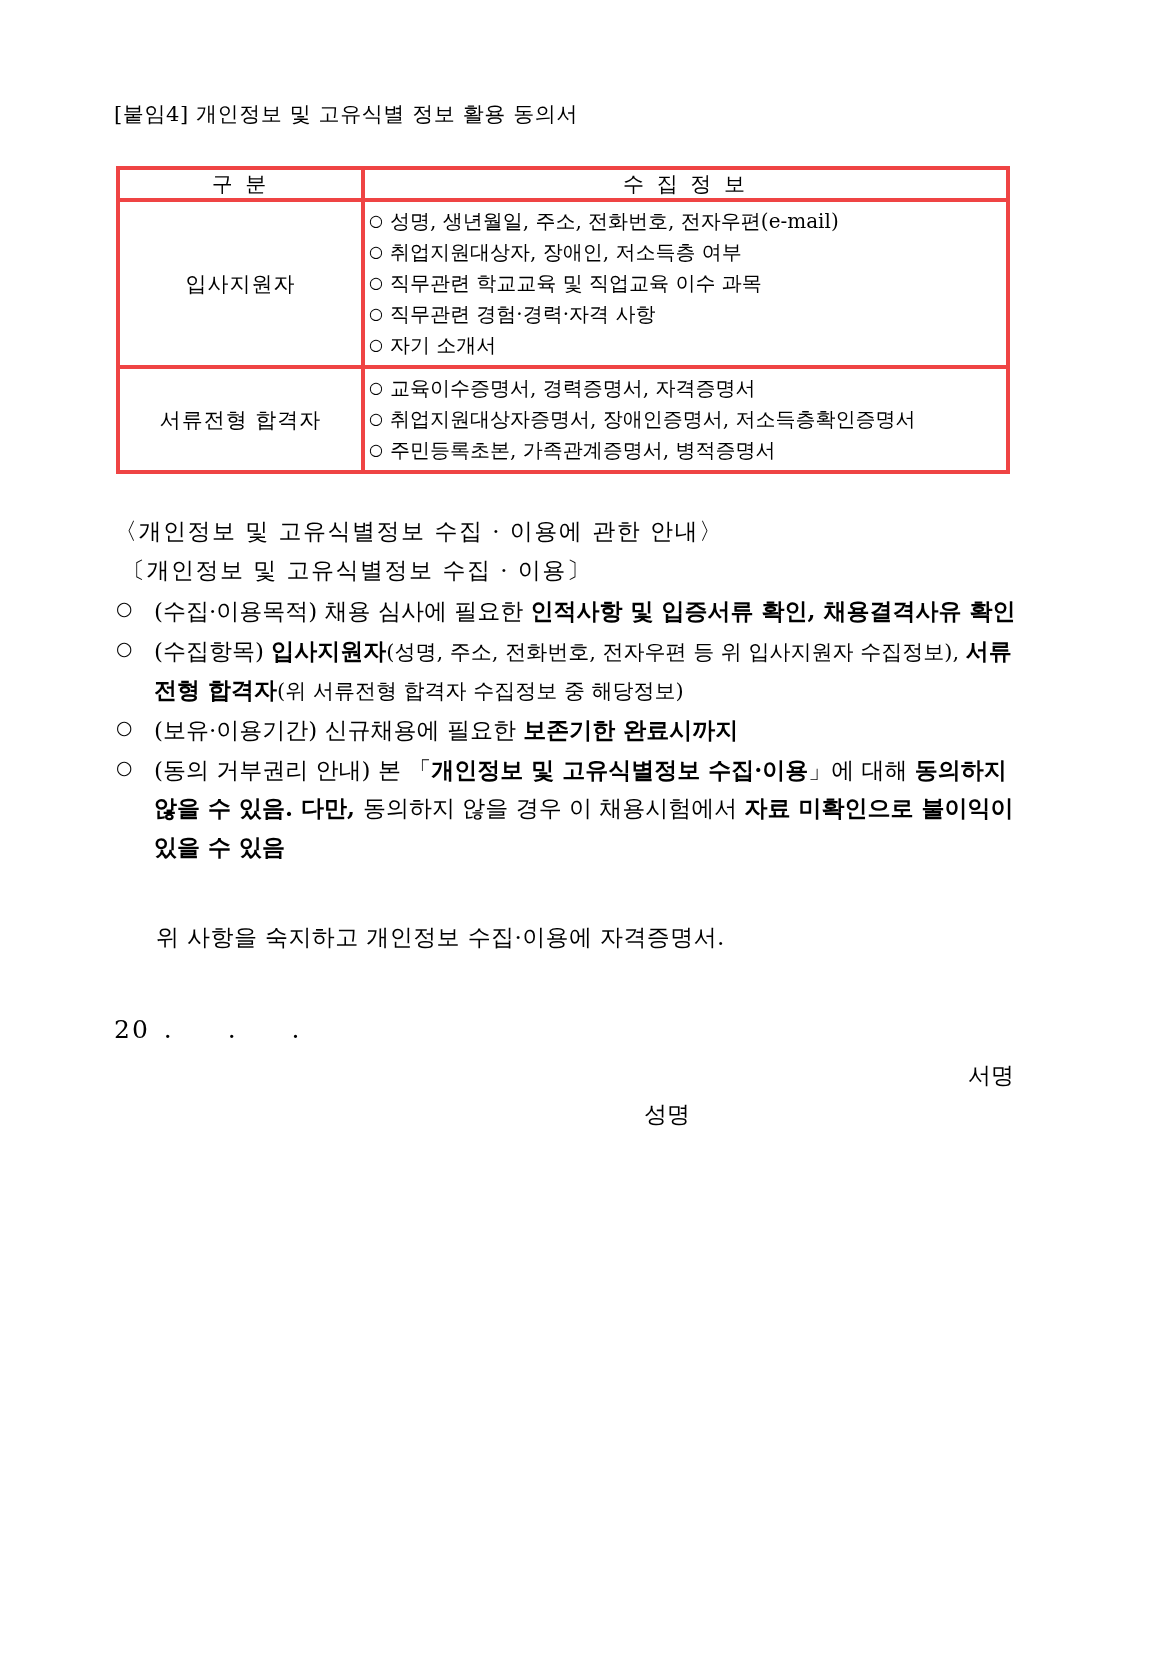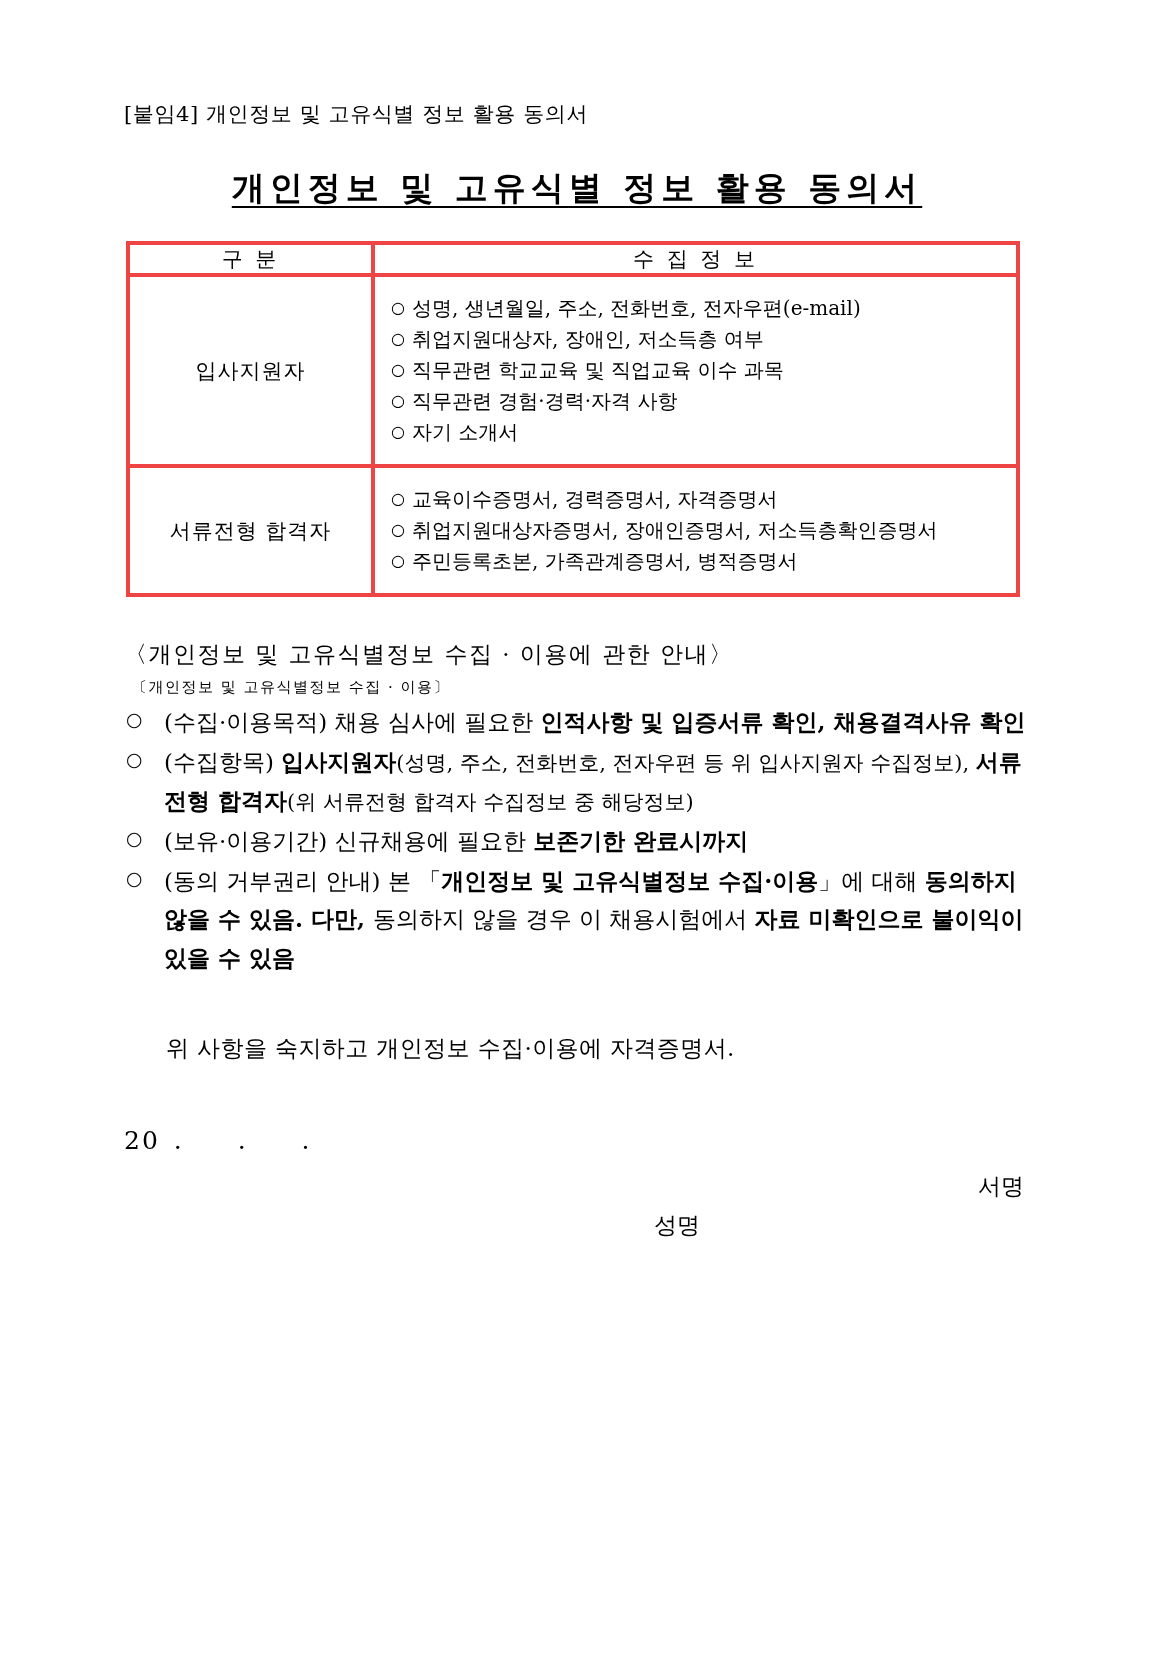--- a/index.html
+++ b/index.html
@@ -14,21 +14,21 @@
   .page {
     position: relative;
     width: 1170px;
     height: 1654px;
     margin: 0 auto;
     background: #ffffff;
     overflow: hidden;
   }
   .inner {
     position: absolute;
-    left: 124px;
+    left: 114px;
     top: 100px;
     width: 906px;
   }
 
   .attach-line {
     font-size: 21px;
     letter-spacing: 0.6px;
     margin: 0 0 38px 0;
     white-space: nowrap;
   }
@@ -66,41 +66,41 @@
     font-size: 21px;
     letter-spacing: 1px;
     padding: 10px 6px;
   }
   .col-items {
     padding: 12px 0 12px 18px;
   }
   .col-items ul {
     list-style: none;
     margin: 0;
-    padding: 16px;
+    padding: 4px;
   }
   .col-items li {
     font-size: 20px;
     line-height: 1.55;
     white-space: nowrap;
   }
   .col-items li .mk {
     font-size: 16px;
     vertical-align: 2px;
     margin-right: 7px;
   }
 
   .guide-title {
     text-align: left;
     font-size: 23px;
     letter-spacing: 1.5px;
     margin: 42px 0 8px 0;
   }
   .bracket-title {
-    font-size: 15px;
+    font-size: 23px;
     letter-spacing: 1.5px;
     margin: 0 0 6px 0;
     padding-left: 8px;
   }
 
   .clause {
     position: relative;
     font-size: 23px;
     line-height: 1.62;
     margin: 0 0 2px 0;
@@ -169,21 +169,20 @@
   }
 </style>
 </head>
 <body>
 
 <div class="page">
   <div class="inner">
 
     <div class="attach-line">[붙임4] 개인정보 및 고유식별 정보 활용 동의서</div>
 
-    <div class="doc-title">개인정보 및 고유식별 정보 활용 동의서</div>
 
     <table class="collect">
       <colgroup>
         <col style="width:245px">
         <col style="width:645px">
       </colgroup>
       <tbody>
         <tr>
           <td class="th-cell">구   분</td>
           <td class="th-cell">수 집 정 보</td>

